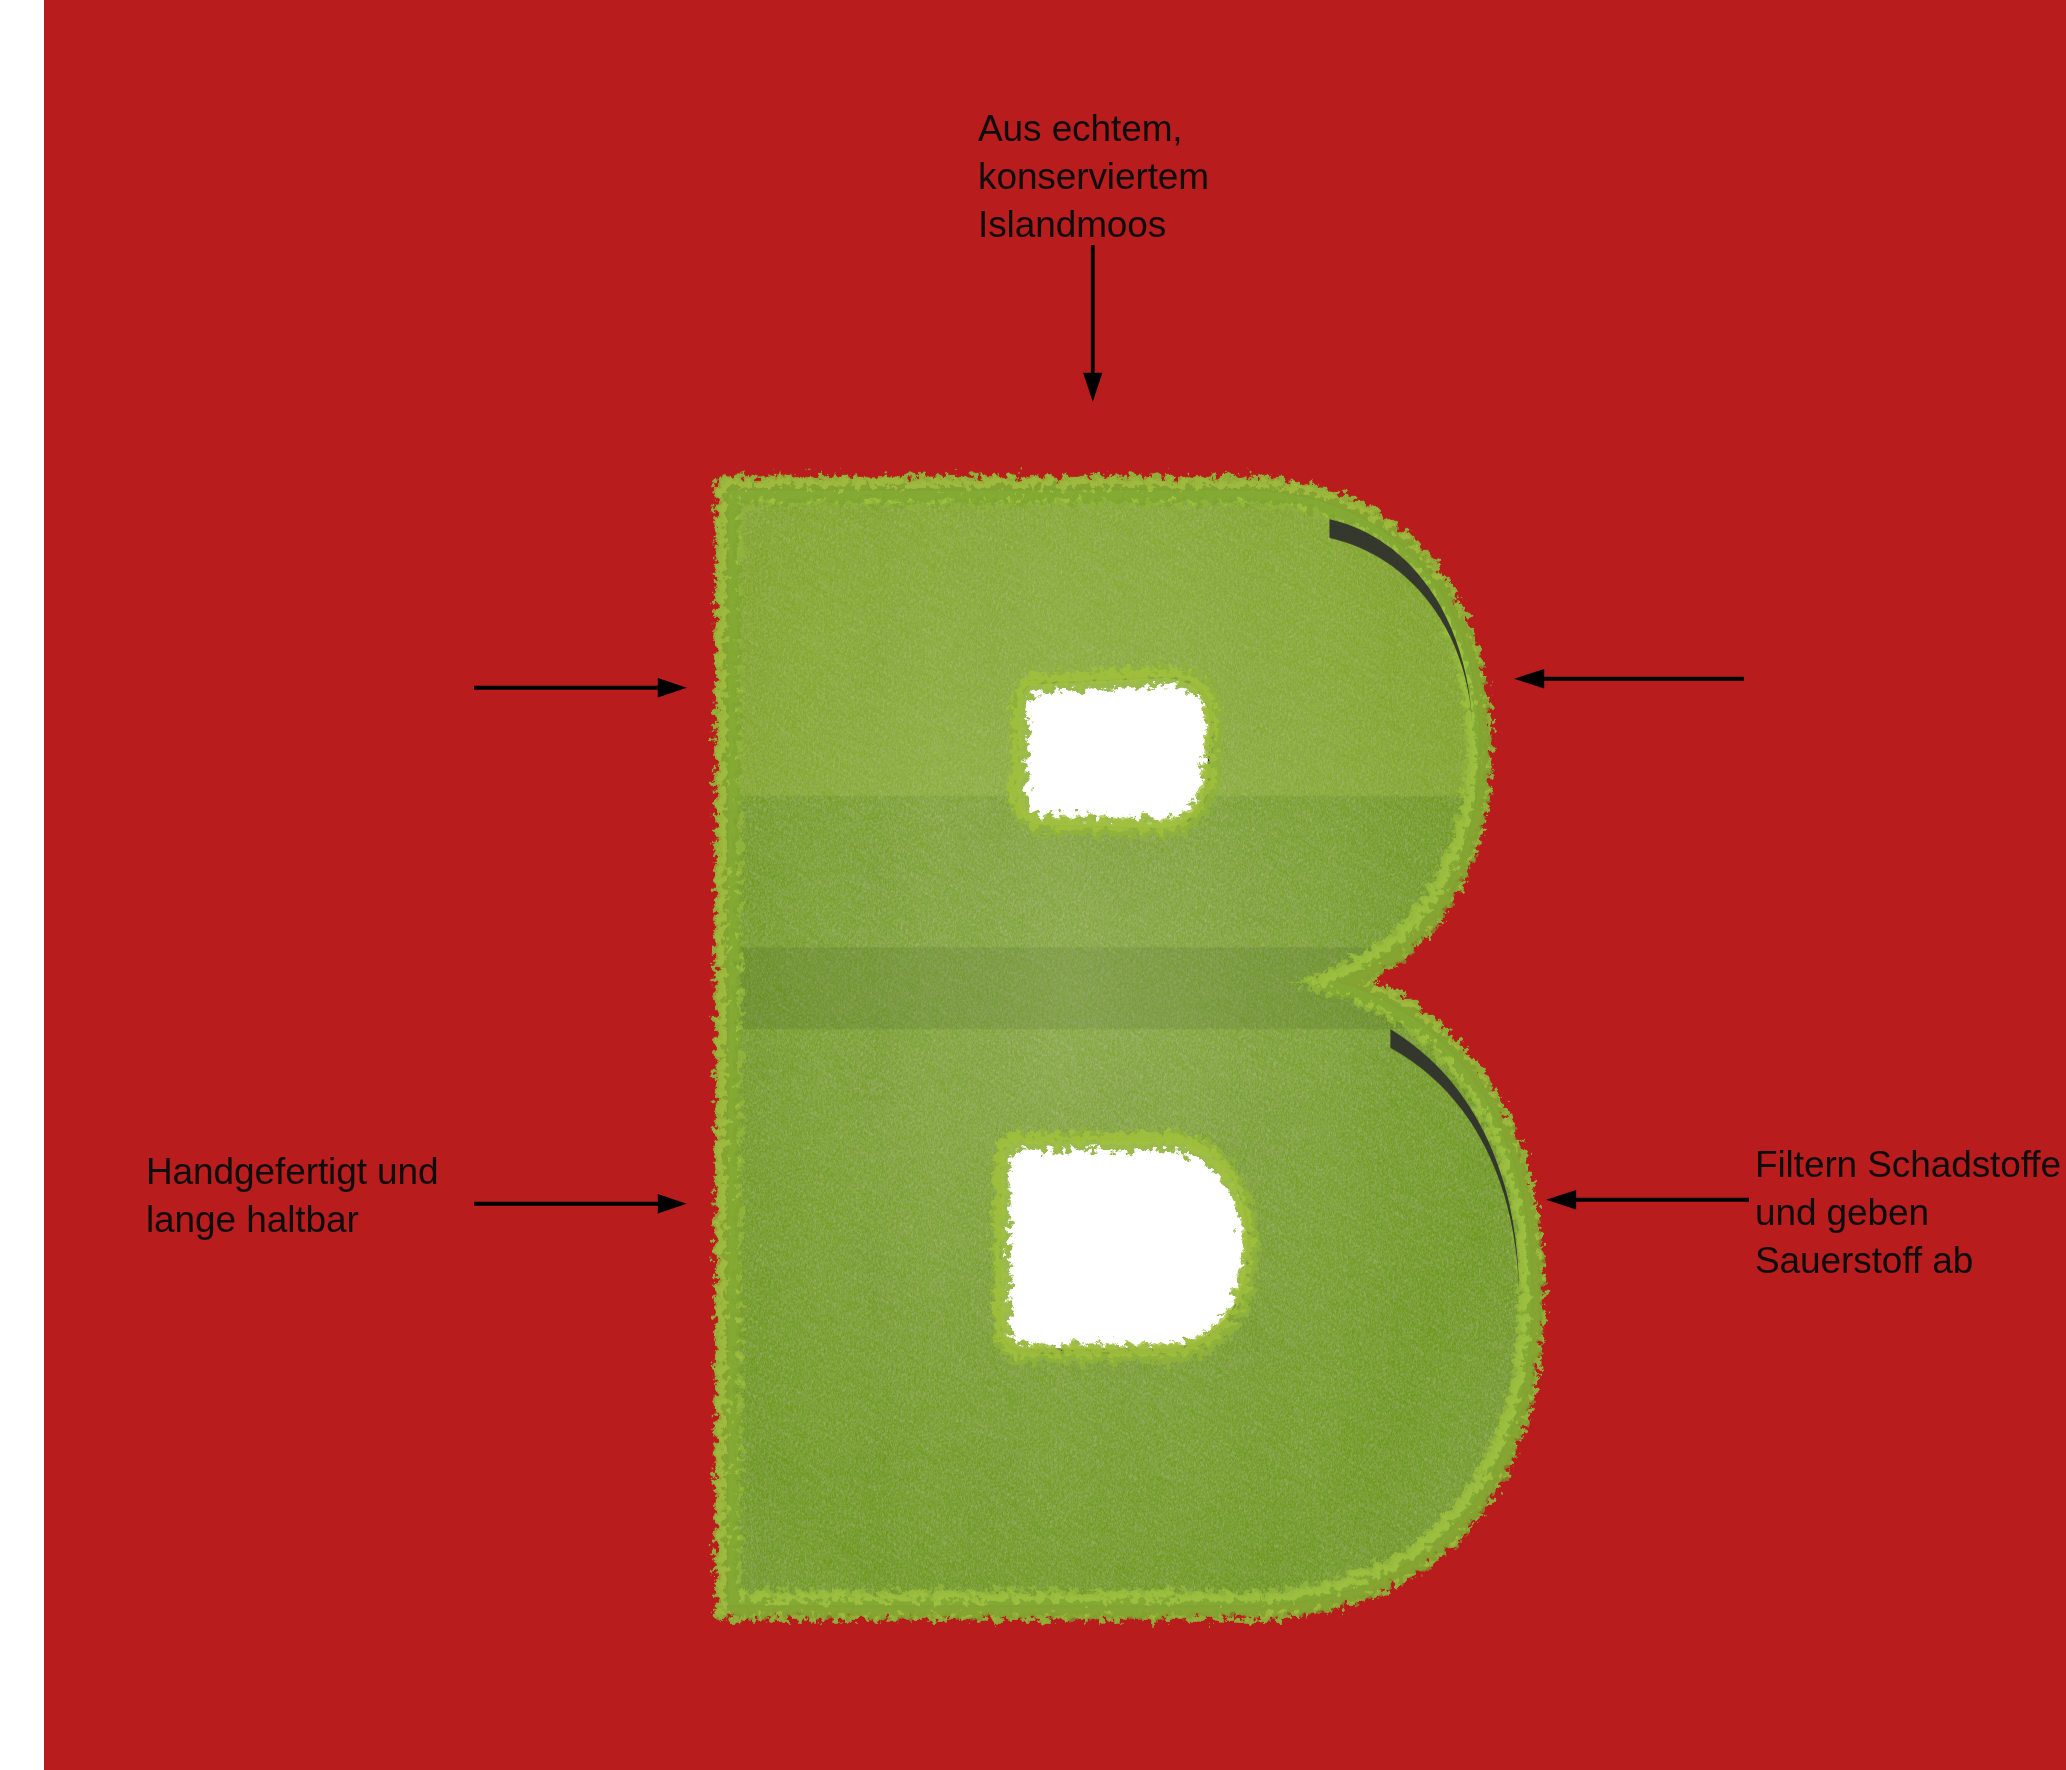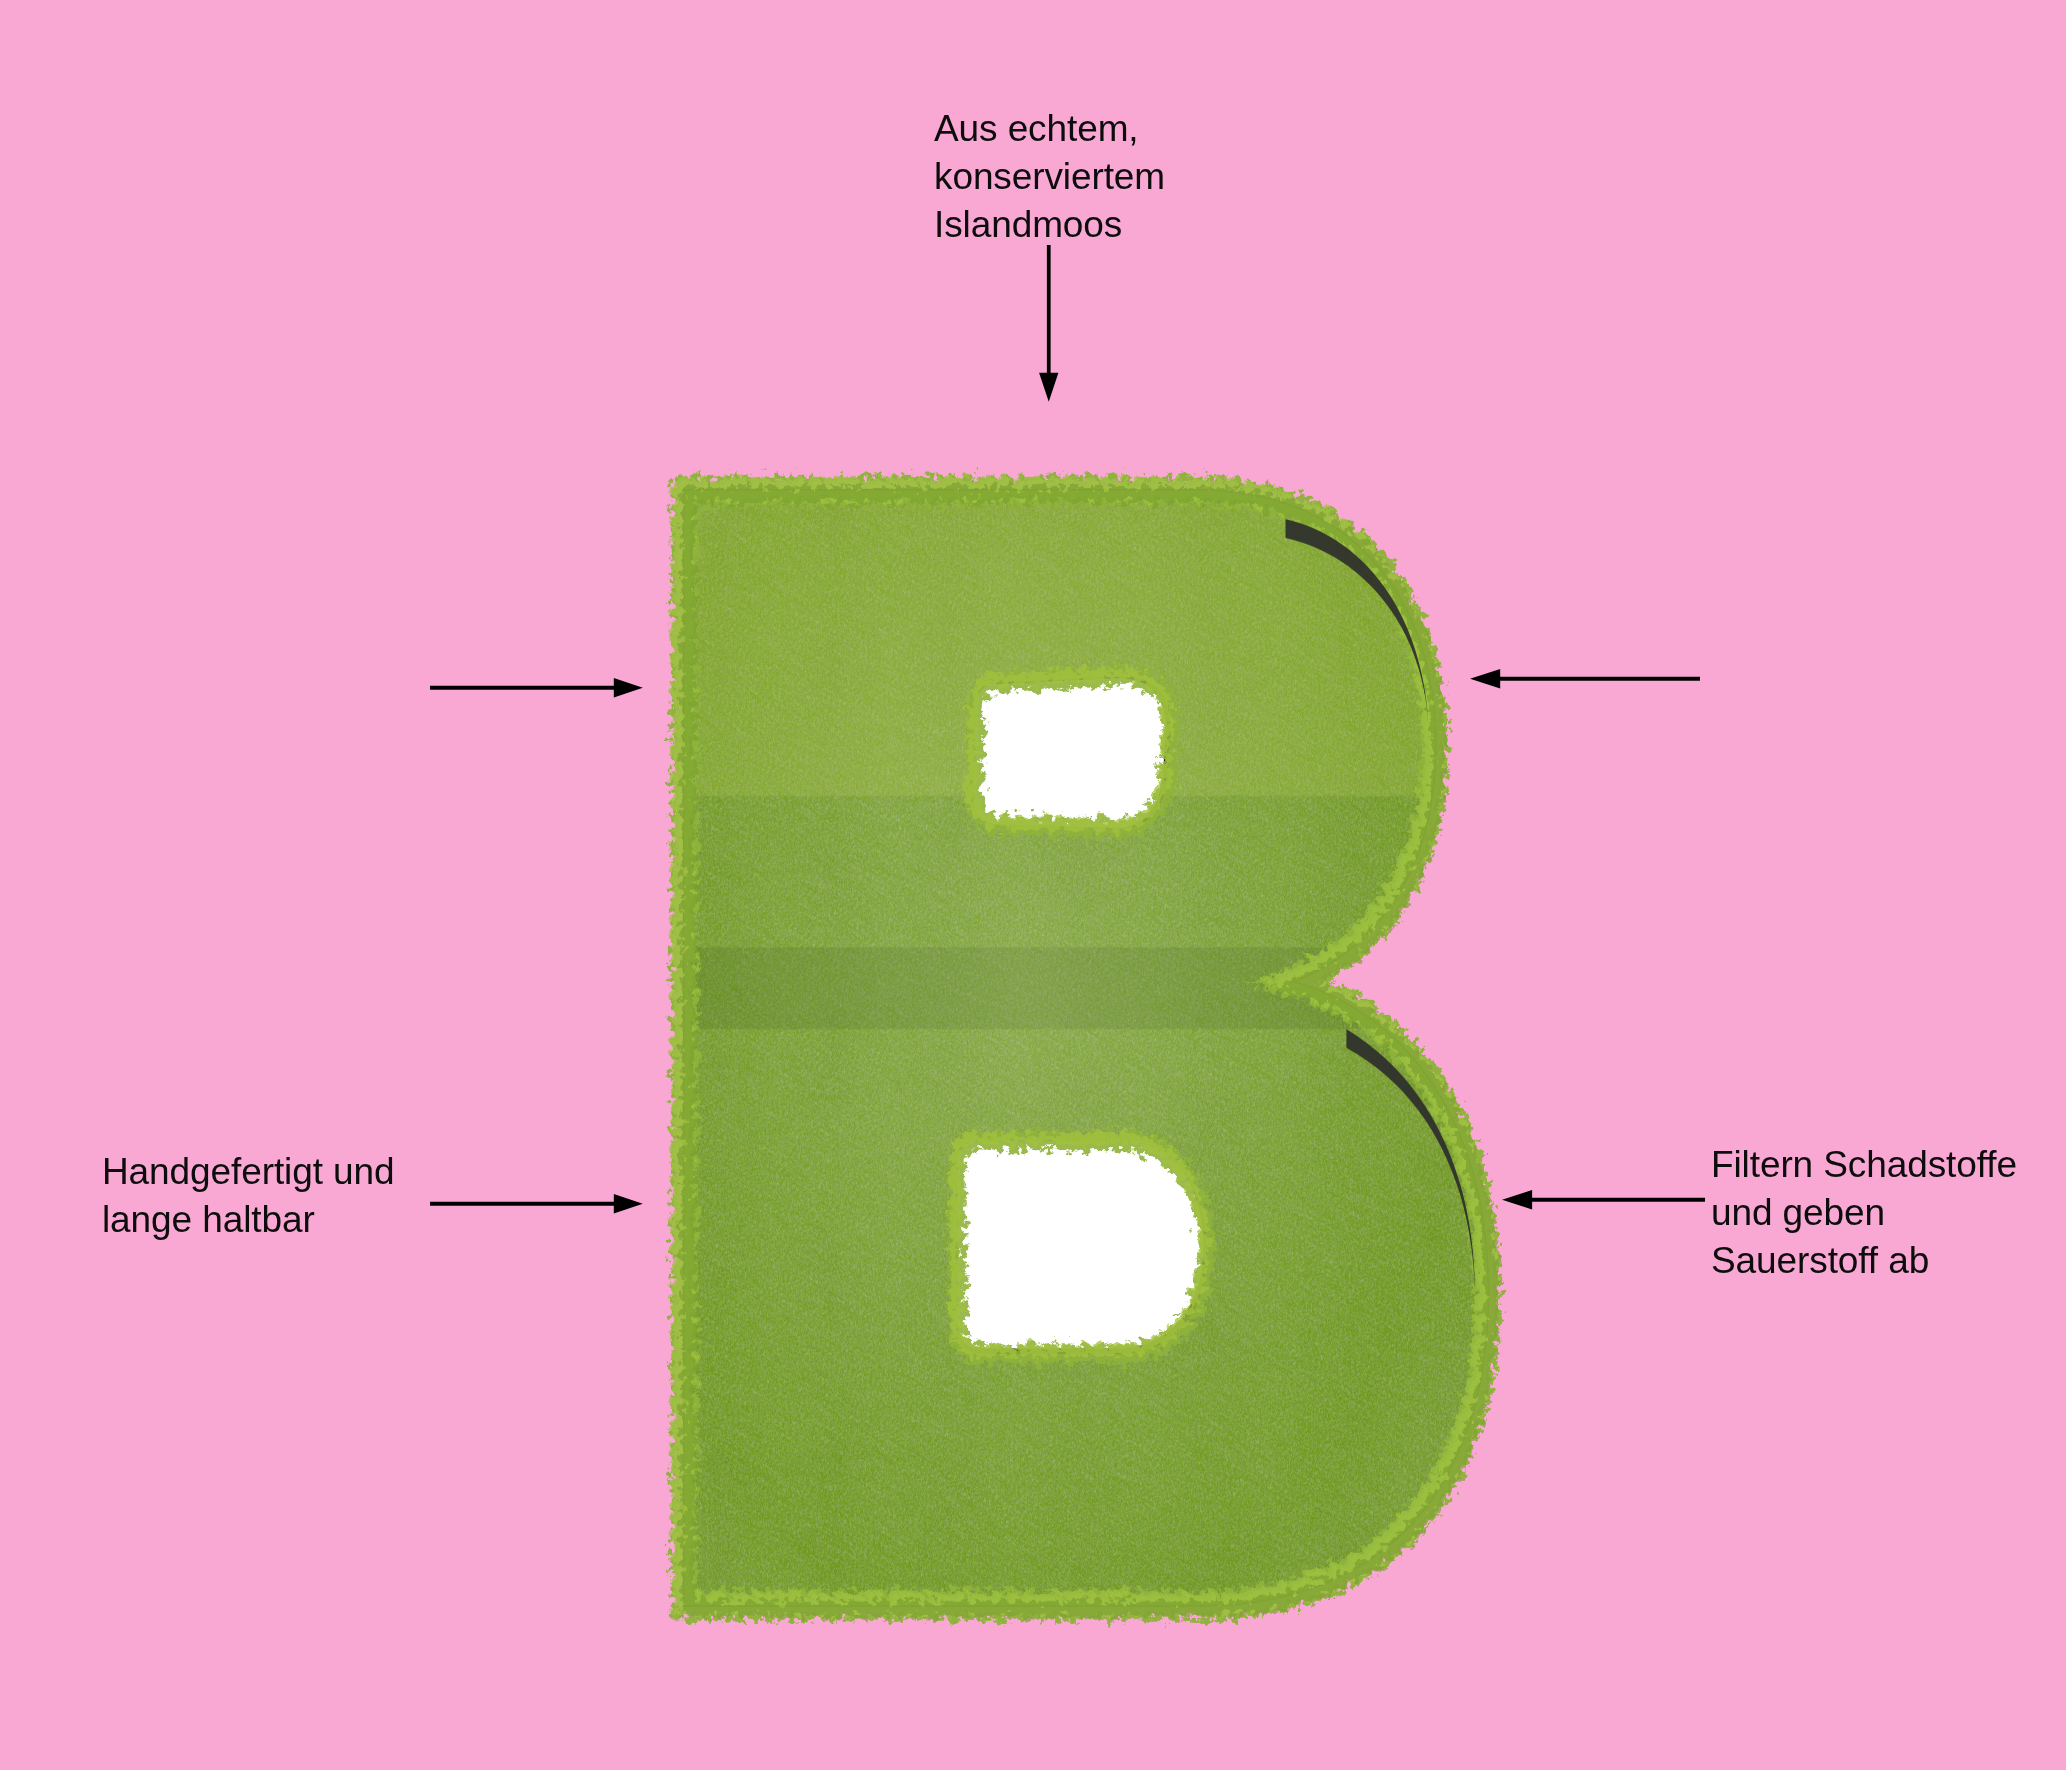--- a/index.html
+++ b/index.html
@@ -13,21 +13,22 @@
     position: relative;
     overflow: hidden;
     font-family: "Liberation Sans", sans-serif;
     -webkit-font-smoothing: antialiased;
   }
 
   
   #infographic {
     position: absolute;
     inset: 0;
-    background: #f9a8d4;
+    background: #b91c1c;
+    margin-left: 44px;
   }
 
   
   .callout {
     position: absolute;
     color: #0d0d0d;
     font-family: "Liberation Sans", sans-serif;
     font-size: 37px;
     line-height: 1.30;
     font-weight: 400;

